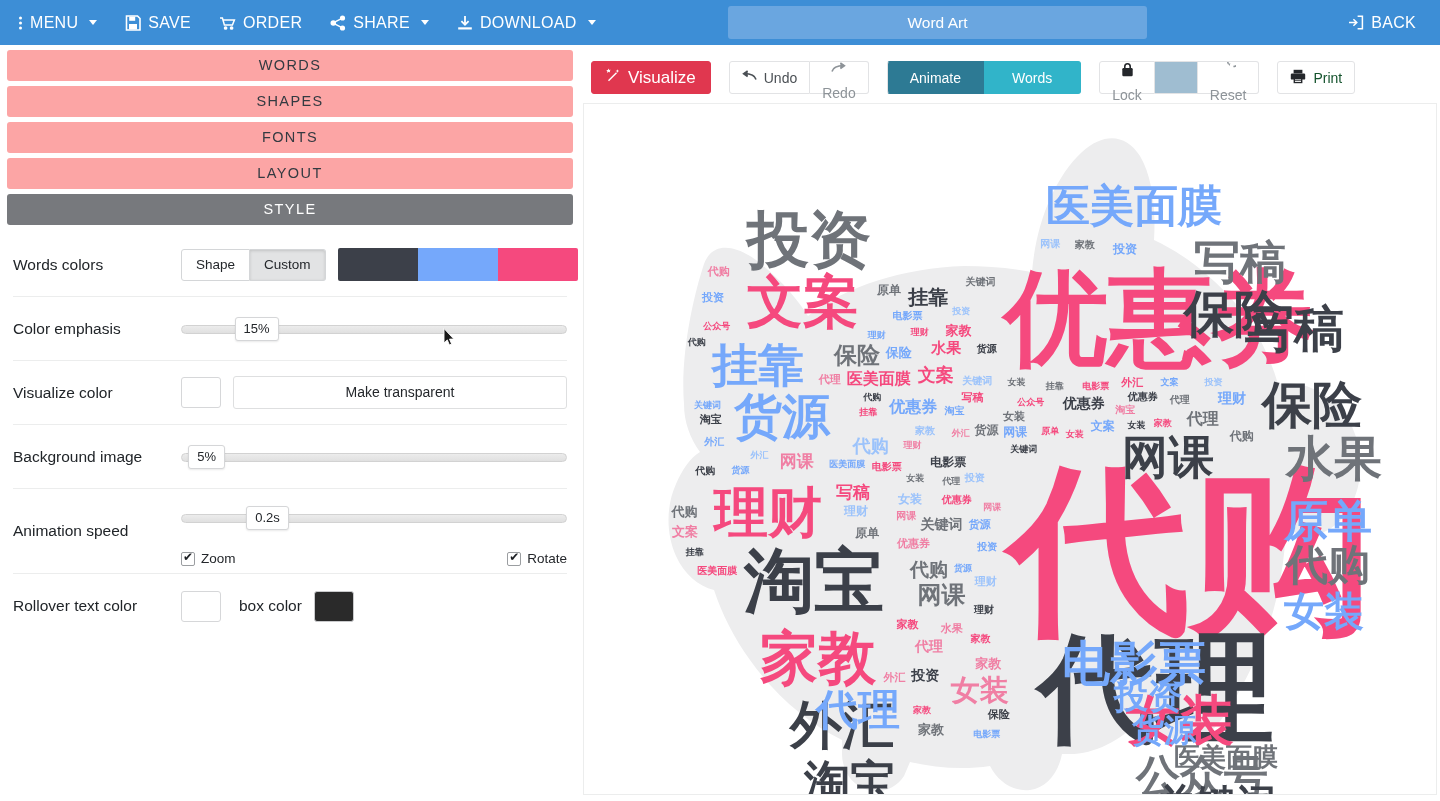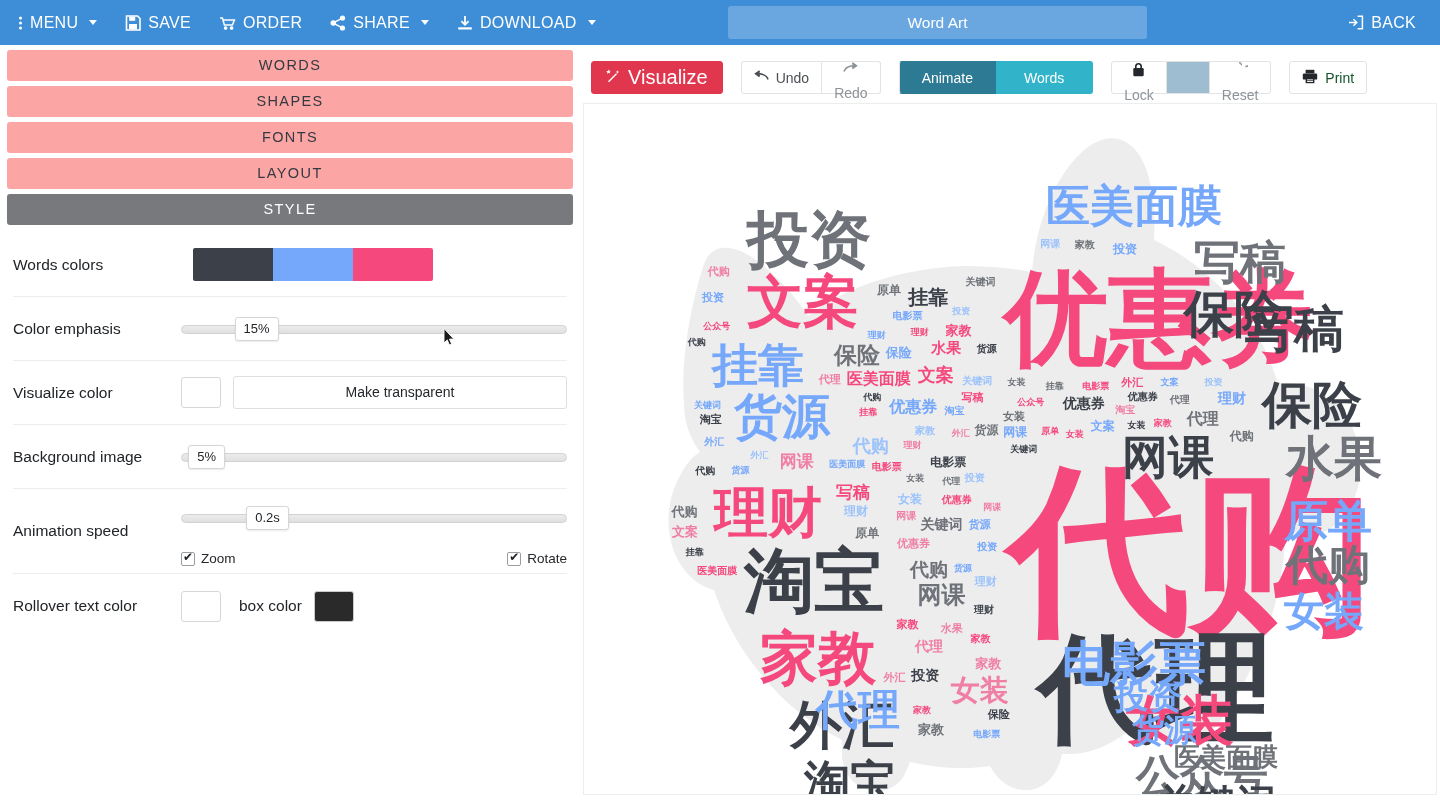--- a/index.html
+++ b/index.html
@@ -134,21 +134,21 @@
     height: 33px; display: flex; align-items: center; gap: 7px;
     padding: 0 12px; font-size: 14px; border: 1px solid #e2e3e5;
     background: #ffffff; color: #4b5055; border-radius: 3px; cursor: pointer;
     white-space: nowrap;
   }
   .grp { display: flex; }
   .grp .tbtn { border-radius: 0; border-left: none; }
   .grp .tbtn:first-child { border-radius: 3px 0 0 3px; border-left: 1px solid #e2e3e5; }
   .grp .tbtn:last-child { border-radius: 0 3px 3px 0; }
   .tbtn.danger {
-    background: #e0374f; border-color: #e0374f; color: #ffffff; font-size: 20px;
+    background: #e0374f; border-color: #e0374f; color: #ffffff; font-size: 17px;
     padding: 0 14px;
   }
   .tbtn.animate {
     background: #2d7a94; border-color: #2d7a94; color: #ffffff; padding: 0 22px;
   }
   .tbtn.edit {
     background: #31b4c9; border-color: #31b4c9; color: #ffffff; padding: 0 28px;
   }
   .tbtn.swatch {
     width: 43px; padding: 0; background: #9fbdd1; border-color: #e2e3e5;
@@ -259,20 +259,24 @@
   </div>
   <div class="accordion-hdr active">
     <span>STYLE</span>
   </div>
 
   <div id="style-body">
 
     <div class="row">
       <div class="row-label">Words colors</div>
       <div class="row-ctl">
+        <div class="seg">
+          <div class="seg-btn">Shape</div>
+          <div class="seg-btn on">Custom</div>
+        </div>
         <div class="palette">
           <div class="sw" id="pal0" style="background: rgb(60, 64, 73);"></div>
           <div class="sw" id="pal1" style="background: rgb(117, 168, 251);"></div>
           <div class="sw" id="pal2" style="background: rgb(245, 73, 126);"></div>
         </div>
       </div>
     </div>
 
     <div class="row">
       <div class="row-label">Color emphasis</div>

